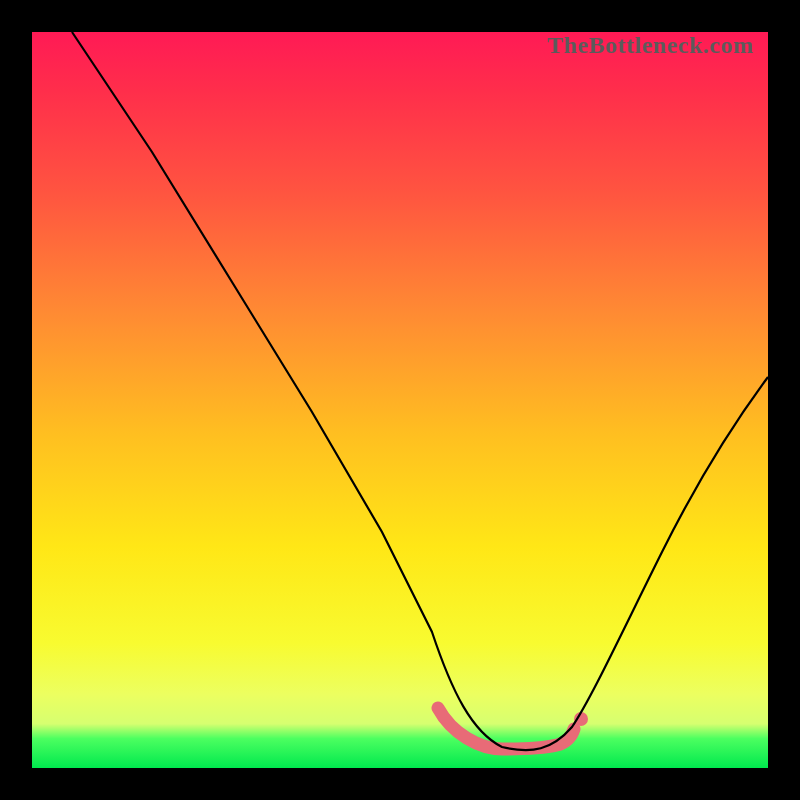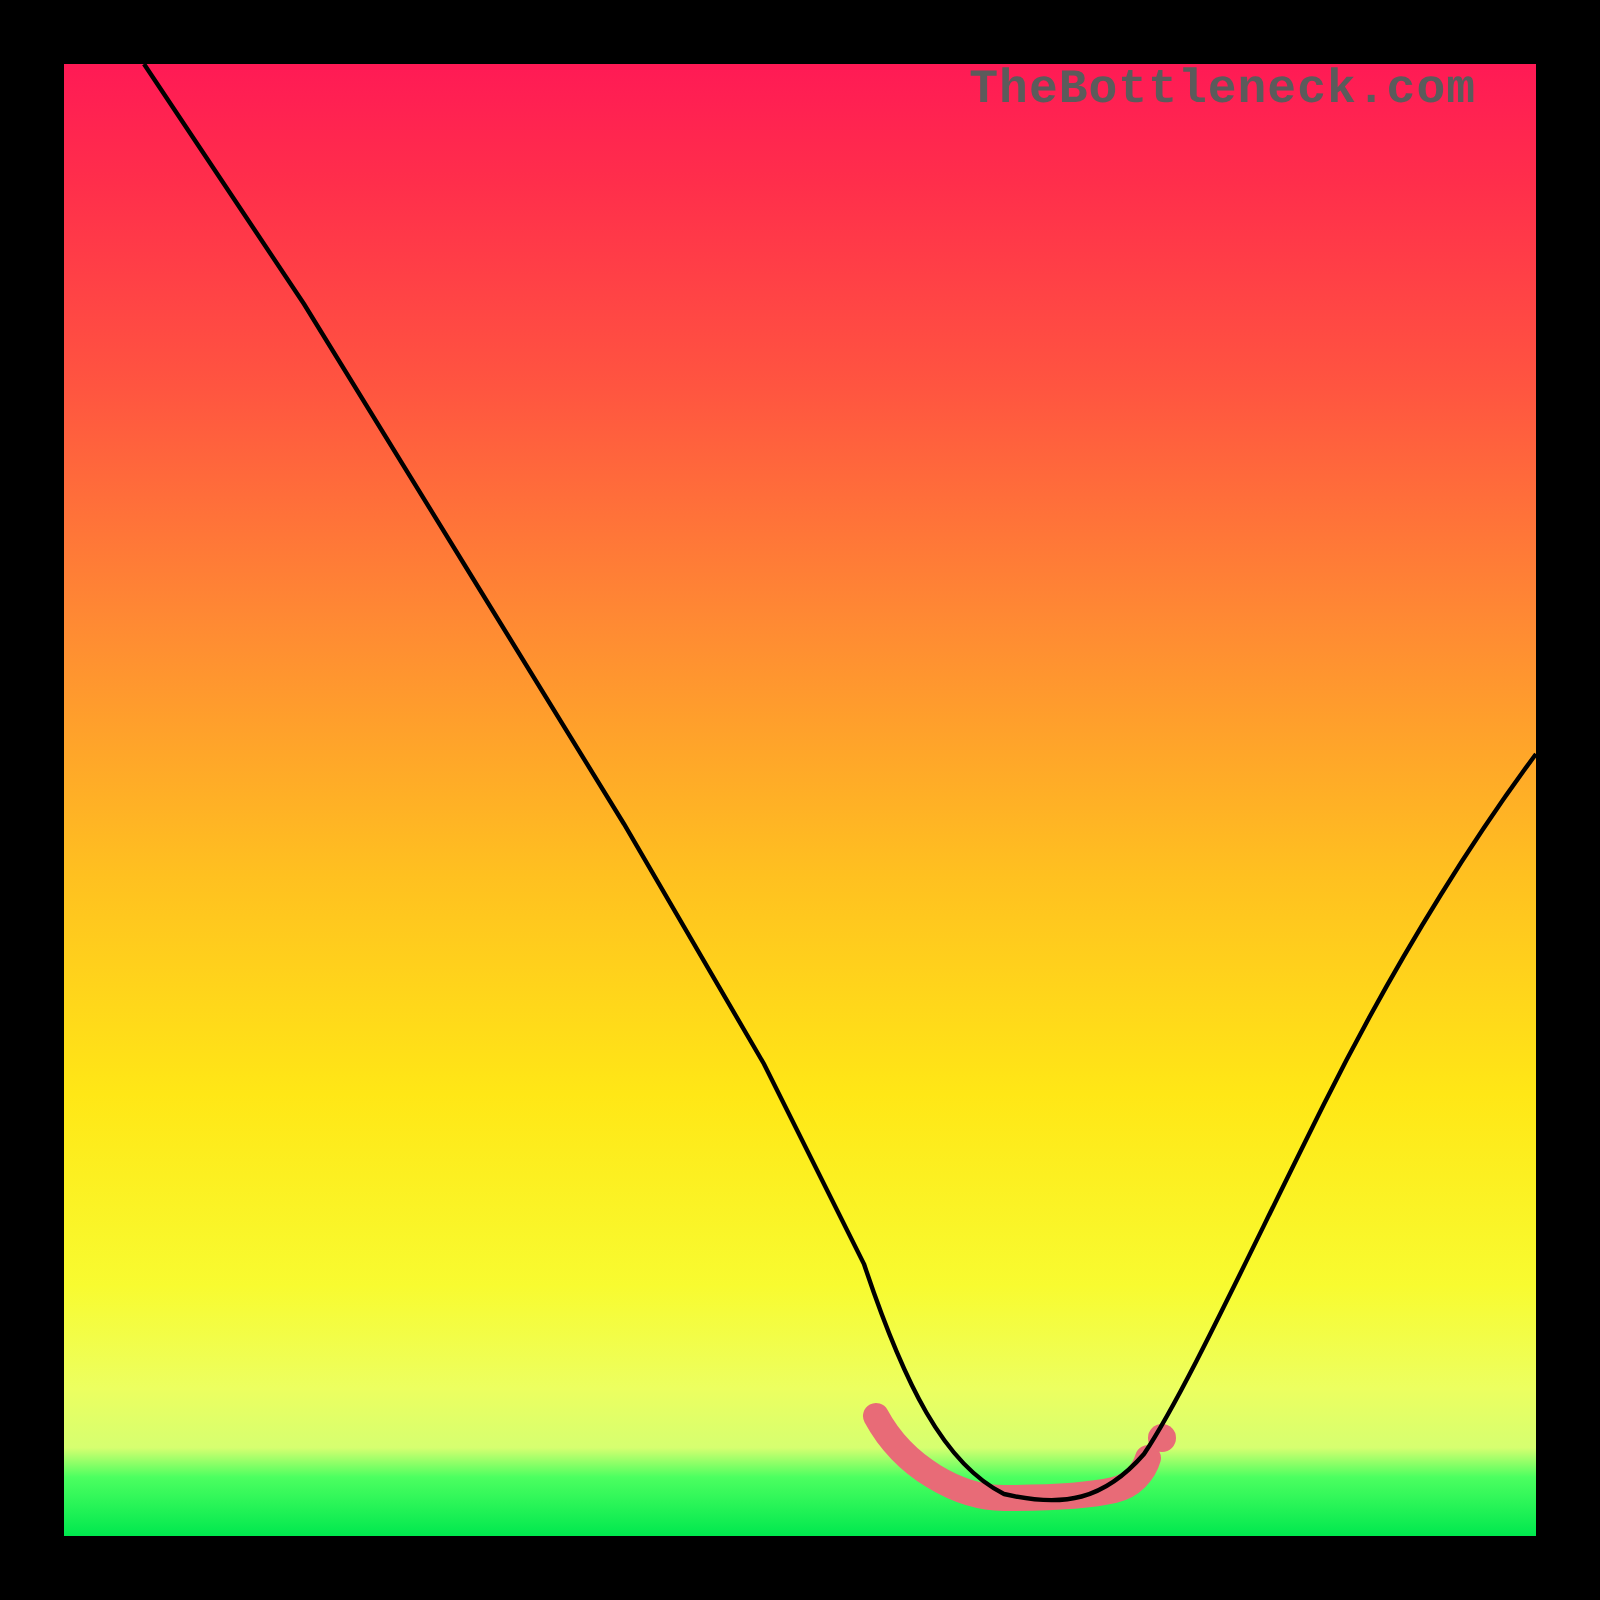--- a/index.html
+++ b/index.html
@@ -32,22 +32,22 @@
       #ffe716 70%,
       #f8fb30 83%,
       #ecff60 90%,
       #d6ff70 94%,
       #4cff60 96%,
       #00e84e 100%);
   }
   .watermark {
     position: absolute;
     top: 0;
-    right: 30px;
-    font-family: Liberation Mono, monospace;
+    right: 14px;
+    font-family: Liberation Serif, serif;
     font-size: 24px;
     color: #5b5b5b;
     font-weight: 600;
     letter-spacing: 0.5px;
     user-select: none;
   }
   svg.curve-layer {
     position: absolute;
     left: 0;
     top: 0;

